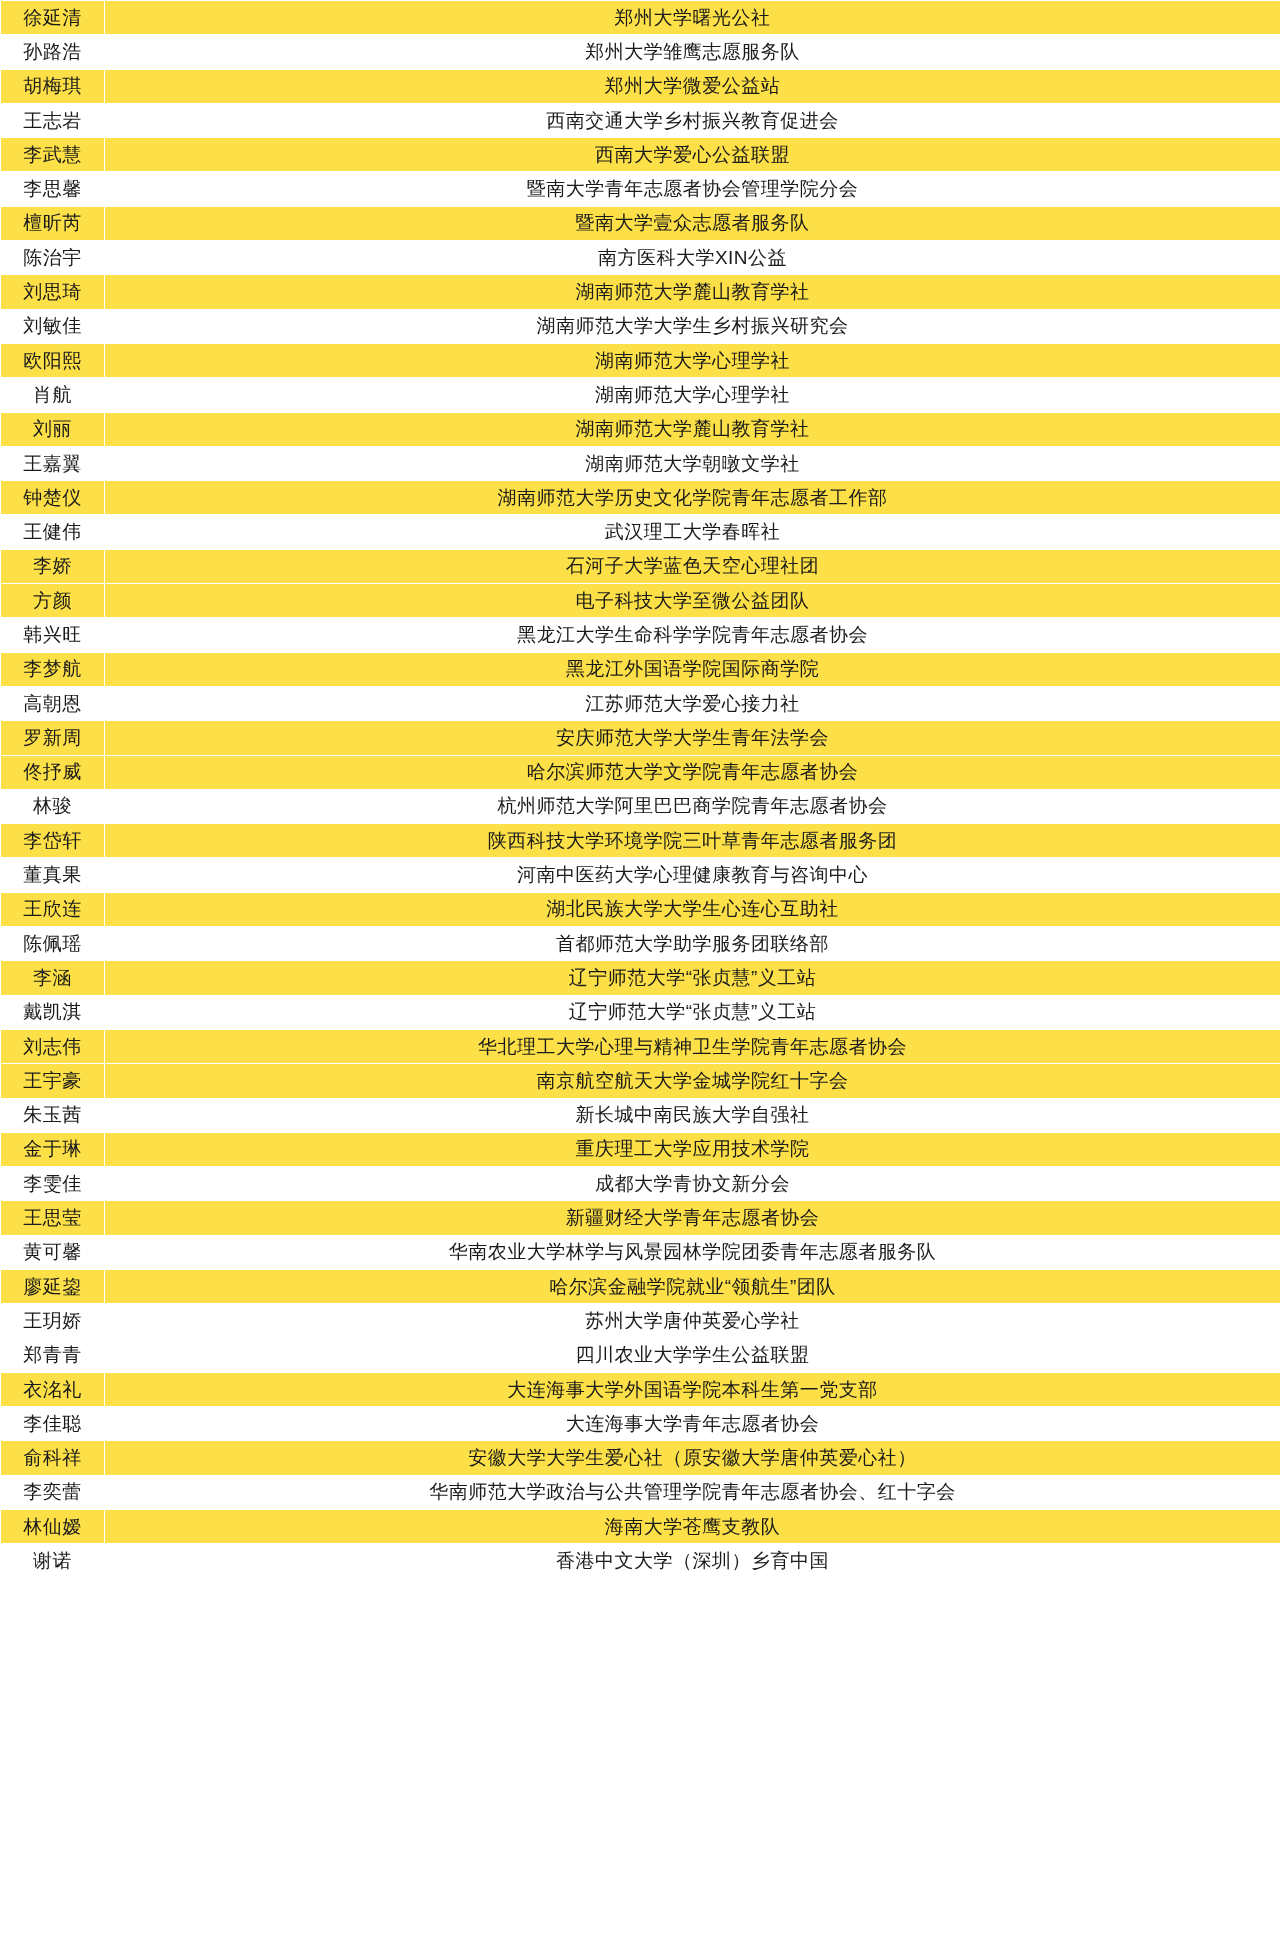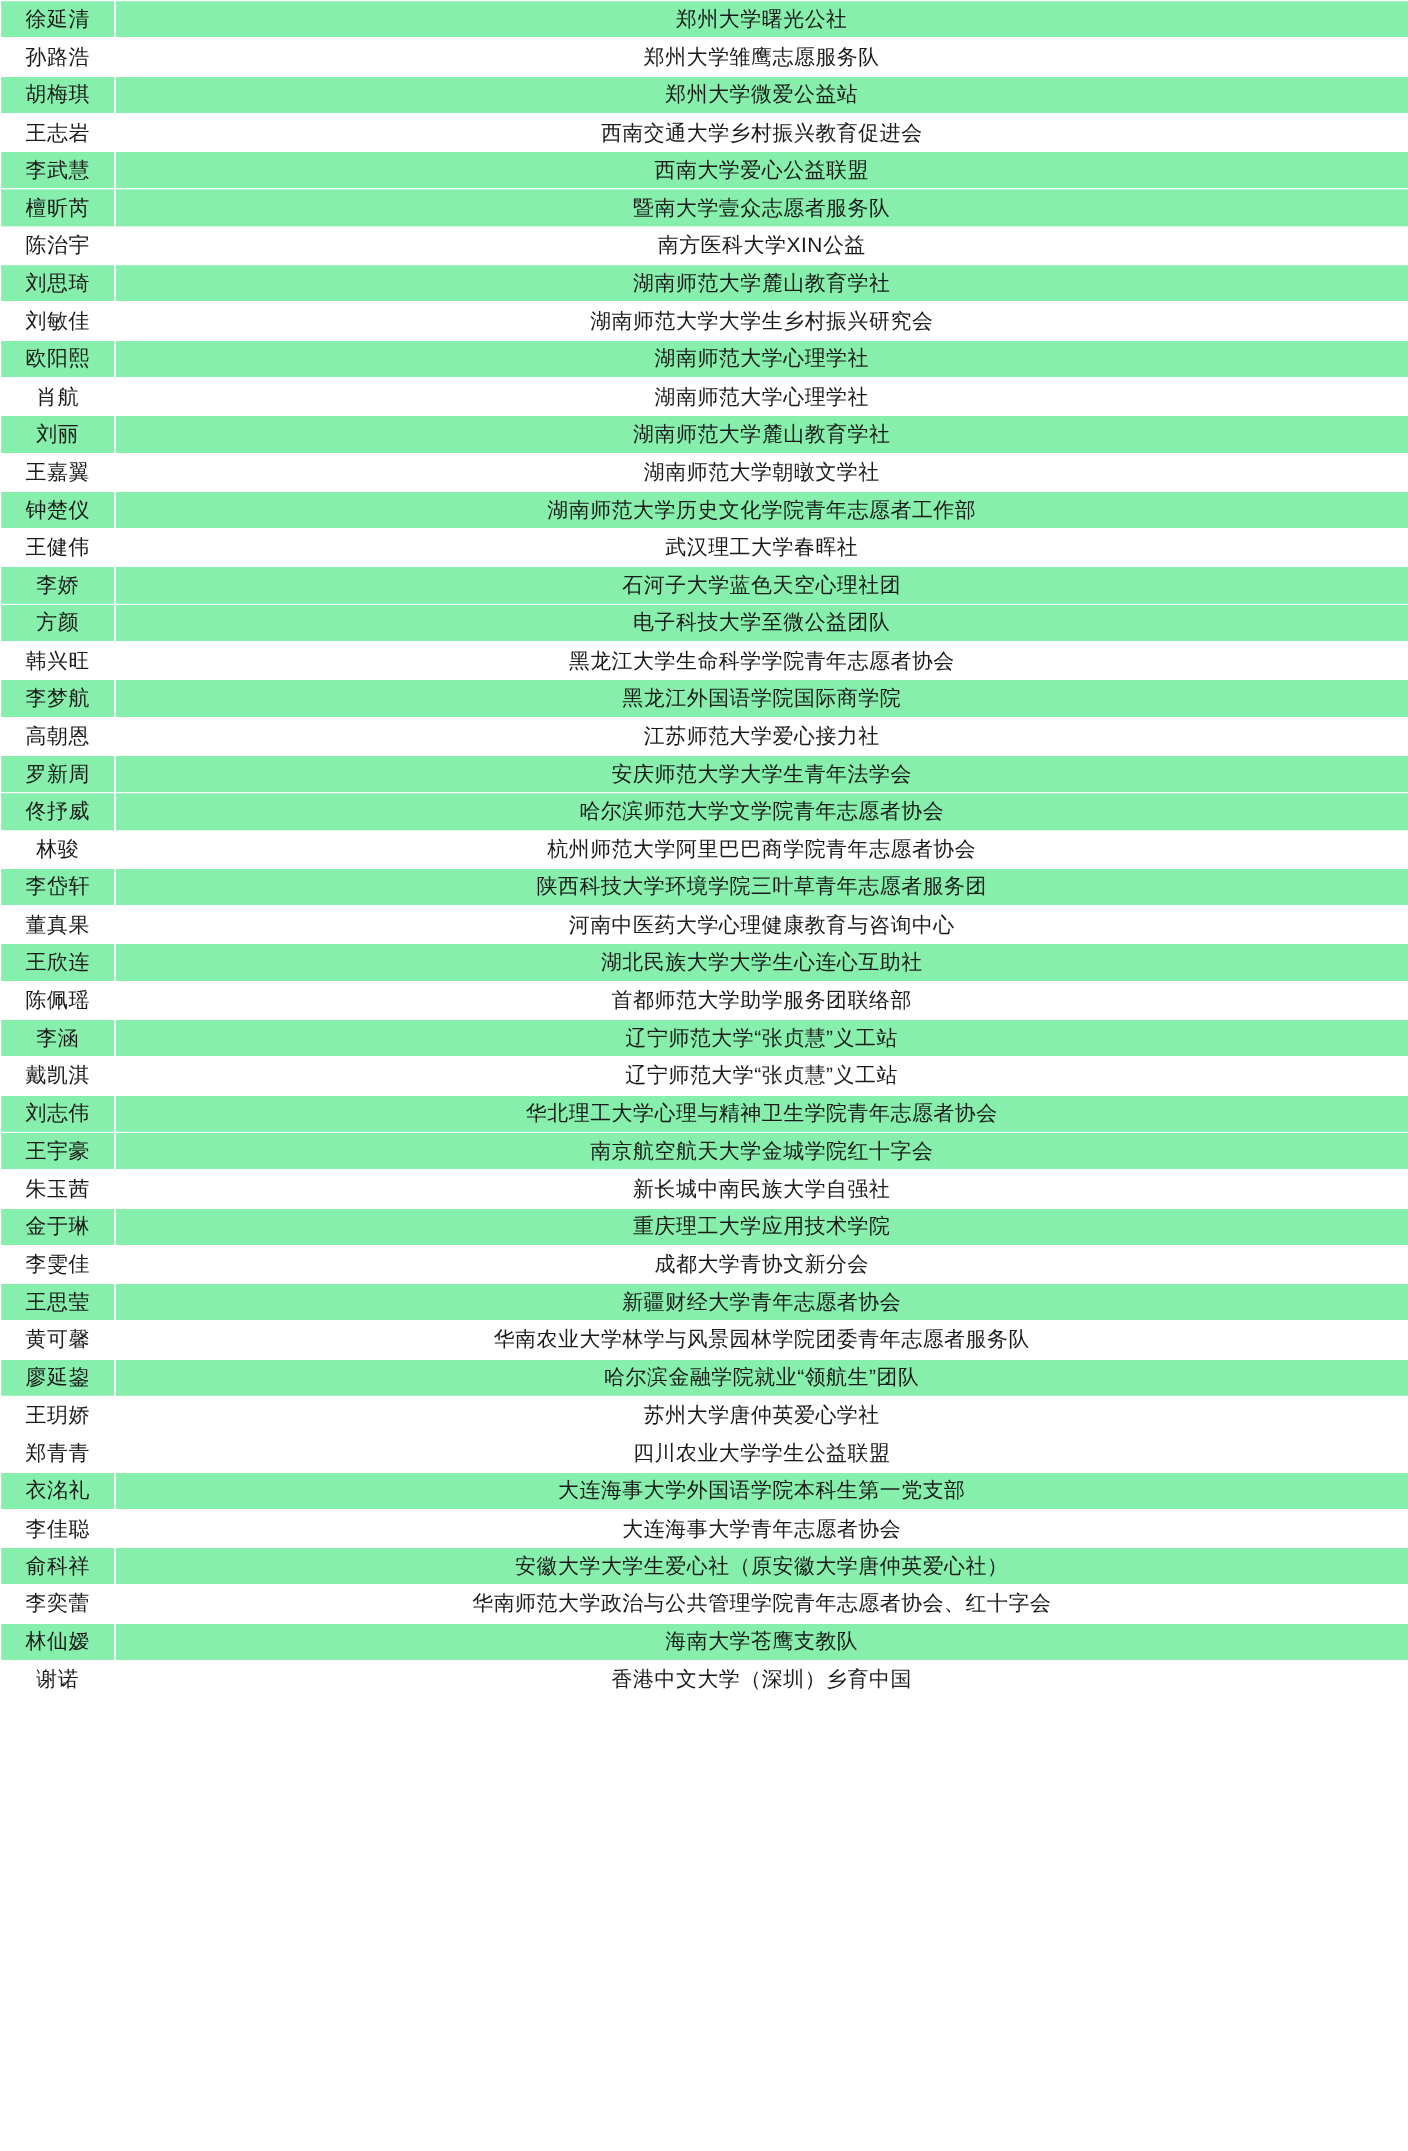--- a/index.html
+++ b/index.html
@@ -22,21 +22,21 @@
     border: 1px solid #ffffff;
     height: 31.3px;
     font-size: 19px;
     color: #1a1a1a;
     text-align: center;
     vertical-align: middle;
     white-space: nowrap;
     overflow: hidden;
     letter-spacing: 0.5px;
   }
-  tr.even td { background: #86efac; }
+  tr.even td { background: #fde047; }
   tr.odd  td { background: #ffffff; }
   td.name { font-size: 19px; }
   td.org  { font-size: 19px; margin-left: 10px; }
 </style>
 </head>
 <body>
 
 <table class="roster">
   <colgroup>
     <col class="c-name">
@@ -56,20 +56,24 @@
         <td class="org">郑州大学微爱公益站</td>
       </tr>
       <tr class="odd">
         <td class="name">王志岩</td>
         <td class="org">西南交通大学乡村振兴教育促进会</td>
       </tr>
       <tr class="even">
         <td class="name">李武慧</td>
         <td class="org">西南大学爱心公益联盟</td>
       </tr>
+      <tr class="odd">
+        <td class="name">李思馨</td>
+        <td class="org">暨南大学青年志愿者协会管理学院分会</td>
+      </tr>
       <tr class="even">
         <td class="name">檀昕芮</td>
         <td class="org">暨南大学壹众志愿者服务队</td>
       </tr>
       <tr class="odd">
         <td class="name">陈治宇</td>
         <td class="org">南方医科大学XIN公益</td>
       </tr>
       <tr class="even">
         <td class="name">刘思琦</td>

